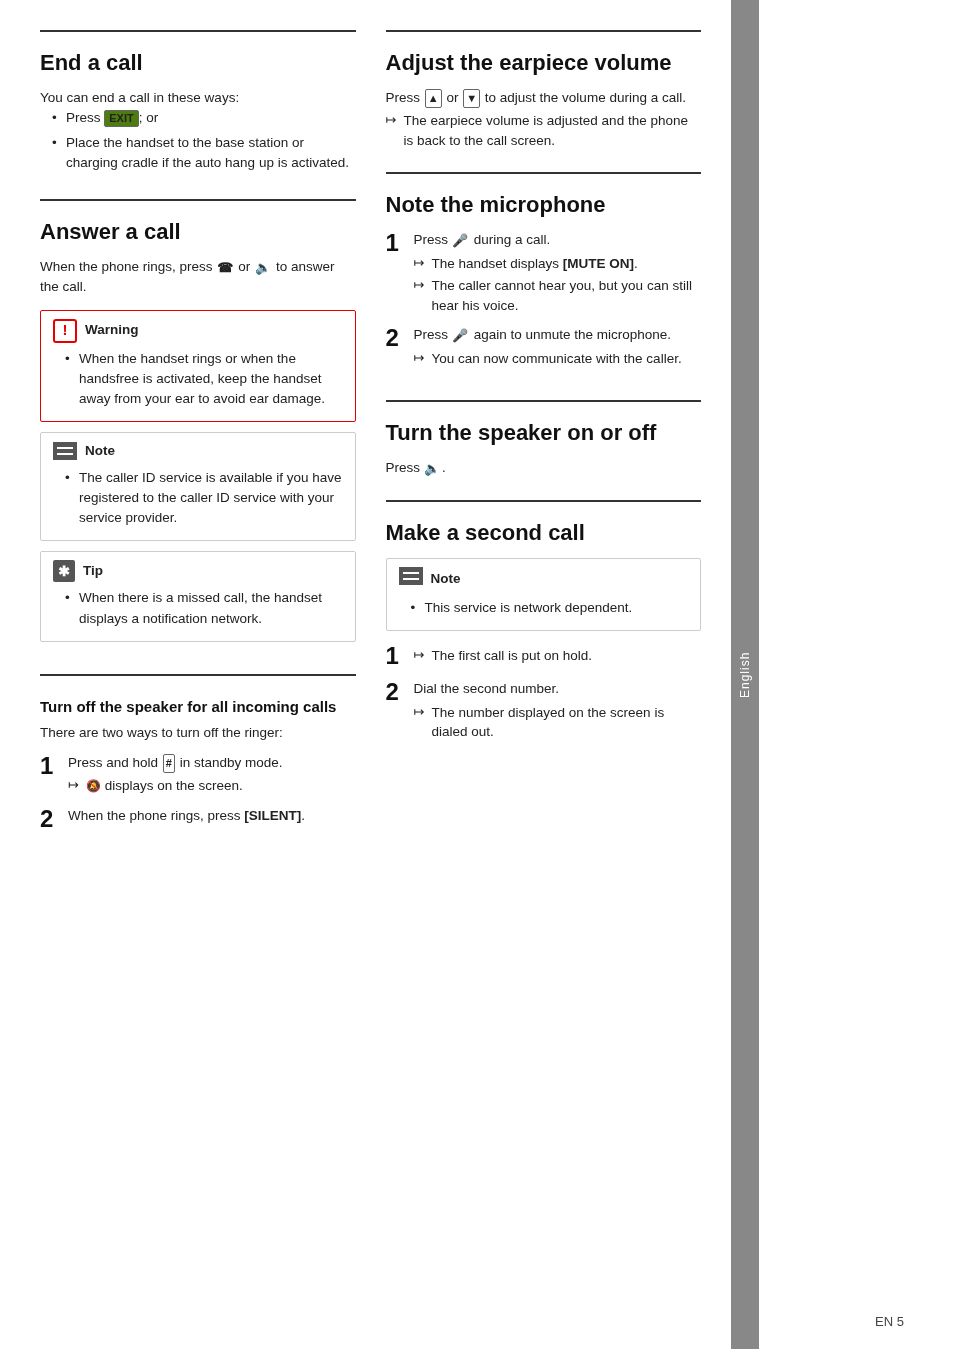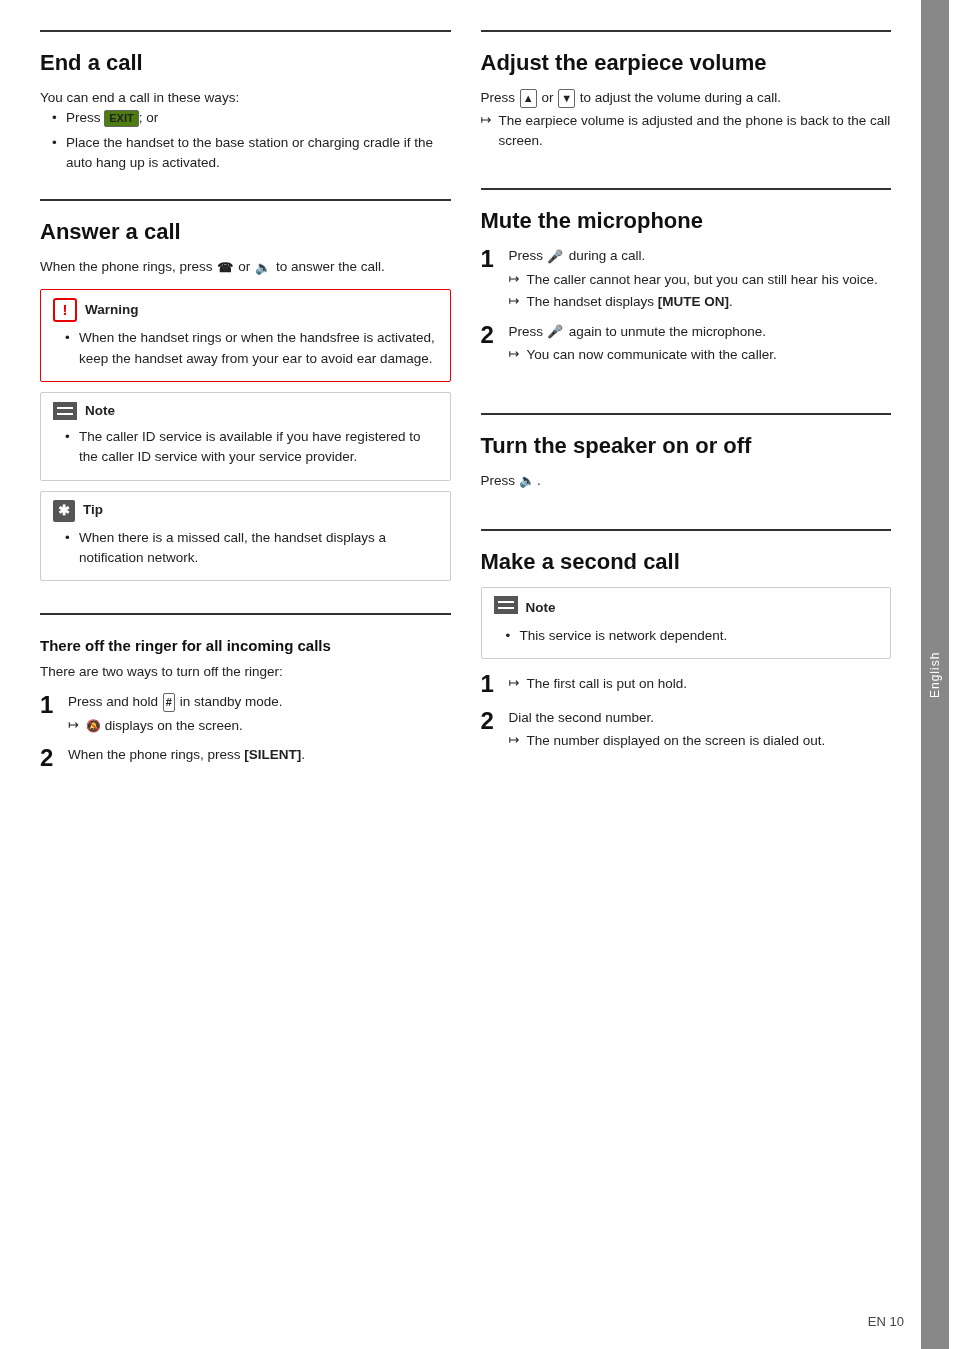--- a/index.html
+++ b/index.html
@@ -7,21 +7,21 @@
       font-family: Arial, Helvetica, sans-serif;
       background: #fff;
       width: 954px;
       min-height: 1349px;
       position: relative;
       font-size: 13.5px;
       color: #222;
     }
     .page-container {
       display: flex;
-      width: 949px;
+      width: 759px;
       min-height: 1349px;
     }
     .main-content {
       flex: 1;
       padding: 30px 30px 30px 40px;
       display: grid;
       grid-template-columns: 1fr 1fr;
       grid-template-rows: auto;
       gap: 0;
       column-gap: 30px;
@@ -43,21 +43,21 @@
     .left-column {
       grid-column: 1;
       display: flex;
       flex-direction: column;
       gap: 0;
     }
     .right-column {
       grid-column: 2;
       display: flex;
       flex-direction: column;
-      gap: 16px;
+      gap: 0;
     }
     .section {
       border-top: 2px solid #333;
       padding: 18px 0 22px 0;
     }
     .section-title {
       font-size: 22px;
       font-weight: bold;
       margin-bottom: 12px;
       color: #111;
@@ -247,21 +247,21 @@
               <span>Tip</span>
             </div>
             <ul class="bullet-list">
               <li>When there is a missed call, the handset displays a notification network.</li>
             </ul>
           </div>
         </div>
       </div>
 
       <div class="section">
-        <div class="subsection-title">There off the ringer for all incoming calls</div>
+        <div class="subsection-title">Turn off the speaker for all incoming calls</div>
         <div class="section-body">
           <p>There are two ways to turn off the ringer:</p>
 
           <div class="numbered-step" style="margin-top:10px;">
             <span class="step-number">1</span>
             <div class="step-content">
               <div>Press and hold <span class="icon-inline" style="font-size:11px;border:1px solid #666;padding:0 2px;border-radius:2px;">#</span> in standby mode.</div>
               <div class="arrow-item">
                 <span style="font-size:12px;">🔕</span> displays on the screen.
               </div>
@@ -287,31 +287,31 @@
           <p>
             Press <span class="icon-inline" style="border:1px solid #666;padding:0 2px;font-size:11px;border-radius:2px;">▲</span> or <span class="icon-inline" style="border:1px solid #666;padding:0 2px;font-size:11px;border-radius:2px;">▼</span> to adjust the volume during a call.
           </p>
           <div class="arrow-item">
             The earpiece volume is adjusted and the phone is back to the call screen.
           </div>
         </div>
       </div>
 
       <div class="section">
-        <div class="section-title">Mute the microphone</div>
+        <div class="section-title">Note the microphone</div>
         <div class="section-body">
 
           <div class="numbered-step">
             <span class="step-number">1</span>
             <div class="step-content">
               <div>
                 Press <span class="icon-inline">🎤</span> during a call.
               </div>
+              <div class="arrow-item">The handset displays <span class="bold-inline">[MUTE ON]</span>.</div>
               <div class="arrow-item">The caller cannot hear you, but you can still hear his voice.</div>
-              <div class="arrow-item">The handset displays <span class="bold-inline">[MUTE ON]</span>.</div>
             </div>
           </div>
 
           <div class="numbered-step">
             <span class="step-number">2</span>
             <div class="step-content">
               <div>
                 Press <span class="icon-inline">🎤</span> again to unmute the microphone.
               </div>
               <div class="arrow-item">You can now communicate with the caller.</div>
@@ -370,14 +370,14 @@
 
     </div>
   </div>
 
   <div class="sidebar-tab">
     <span>English</span>
   </div>
 </div>
 
 <div class="page-footer">
-  <span>EN    10</span>
+  <span>EN    5</span>
 </div>
 
 </body></html>

